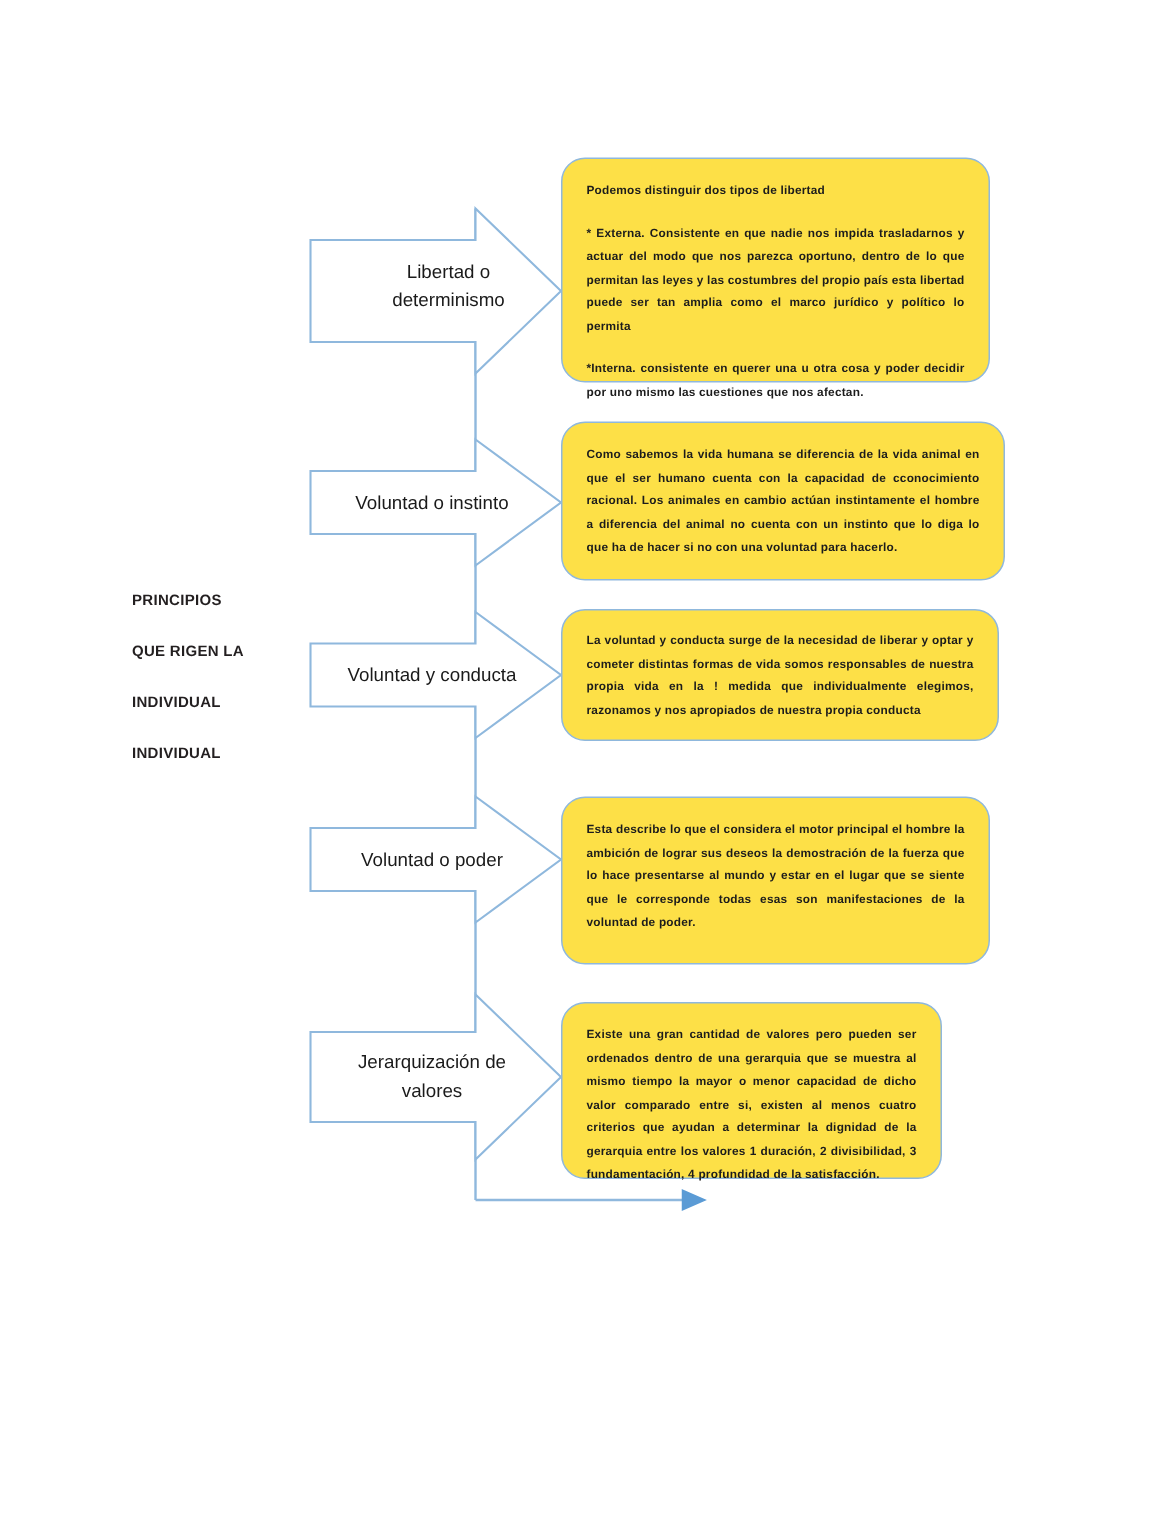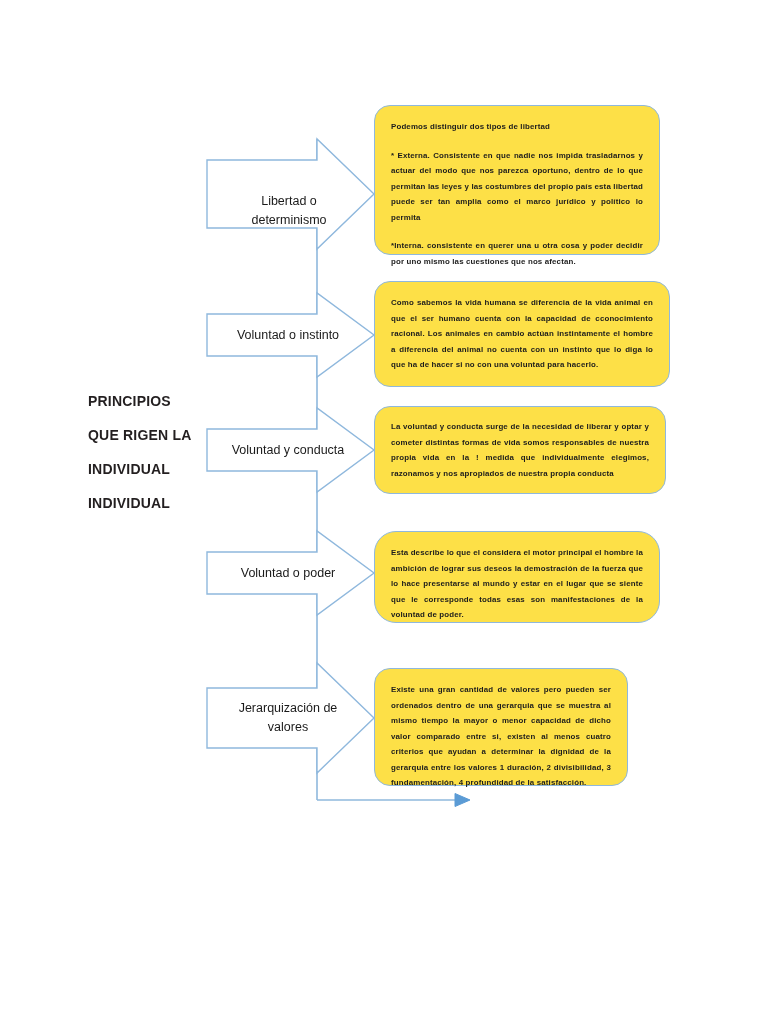--- a/index.html
+++ b/index.html
@@ -22,21 +22,21 @@
     width: 768px;
     height: 1024px;
   }
 
   
   .left-title {
     position: absolute;
     left: 88px;
     top: 384px;
     width: 110px;
-    font-size: 14px;
+    font-size: 10px;
     font-weight: bold;
     color: #231f20;
     letter-spacing: 0.2px;
     line-height: 34px;
   }
   .left-title div { white-space: nowrap; }
 
   
   .svg-layer {
     position: absolute;
@@ -99,21 +99,21 @@
 
     <path d="M 207 314 L 317 314 L 317 293 L 374 335 L 317 377 L 317 356 L 207 356 Z" fill="#ffffff" stroke="#8fb8dd" stroke-width="1.4" stroke-linejoin="miter"></path>
 
     <path d="M 207 429 L 317 429 L 317 408 L 374 450 L 317 492 L 317 471 L 207 471 Z" fill="#ffffff" stroke="#8fb8dd" stroke-width="1.4" stroke-linejoin="miter"></path>
 
     <path d="M 207 552 L 317 552 L 317 531 L 374 573 L 317 615 L 317 594 L 207 594 Z" fill="#ffffff" stroke="#8fb8dd" stroke-width="1.4" stroke-linejoin="miter"></path>
 
     <path d="M 207 688 L 317 688 L 317 663 L 374 718 L 317 773 L 317 748 L 207 748 Z" fill="#ffffff" stroke="#8fb8dd" stroke-width="1.4" stroke-linejoin="miter"></path>
   </svg>
 
-  <div class="arrow-label" style="left:214px; top:172px;margin-top:20px;">
+  <div class="arrow-label" style="left:224px; top:172px;">
     <div>Libertad o</div>
     <div>determinismo</div>
   </div>
 
   <div class="arrow-label" style="left:213px; top:326px;">
     <div>Voluntad o instinto</div>
   </div>
 
   <div class="arrow-label" style="left:213px; top:441px;">
     <div>Voluntad y conducta</div>
@@ -135,21 +135,21 @@
   </div>
 
   <div class="desc-box" style="left:374px; top:281px; width:296px; height:106px;">
     <p>Como sabemos la vida humana se diferencia de la vida animal en que el ser humano cuenta con la capacidad de cconocimiento racional. Los animales en cambio actúan instintamente el hombre a diferencia del animal no cuenta con un instinto que lo diga lo que ha de hacer si no con una voluntad para hacerlo.</p>
   </div>
 
   <div class="desc-box" style="left:374px; top:406px; width:292px; height:88px; padding-top:12px;">
     <p>La voluntad y conducta surge de la necesidad de liberar y optar y cometer distintas formas de vida somos responsables de nuestra propia vida en la ! medida que individualmente elegimos, razonamos y nos apropiados de nuestra propia conducta</p>
   </div>
 
-  <div class="desc-box" style="left:374px; top:531px; width:286px; height:92px;border-radius:22px;">
+  <div class="desc-box" style="left:374px; top:531px; width:286px; height:112px;">
     <p>Esta describe lo que el considera el motor principal el hombre la ambición de lograr sus deseos la demostración de la fuerza que lo hace presentarse al mundo y estar en el lugar que se siente que le corresponde todas esas son manifestaciones de la voluntad de poder.</p>
   </div>
 
   <div class="desc-box" style="left:374px; top:668px; width:254px; height:118px;">
     <p>Existe una gran cantidad de valores pero pueden ser ordenados dentro de una gerarquia que se muestra al mismo tiempo la mayor o menor capacidad de dicho valor comparado entre si, existen al menos cuatro criterios que ayudan a determinar la dignidad de la gerarquia entre los valores 1 duración, 2 divisibilidad, 3 fundamentación, 4 profundidad de la satisfacción.</p>
   </div>
 
 </div>
 
 </body></html>

